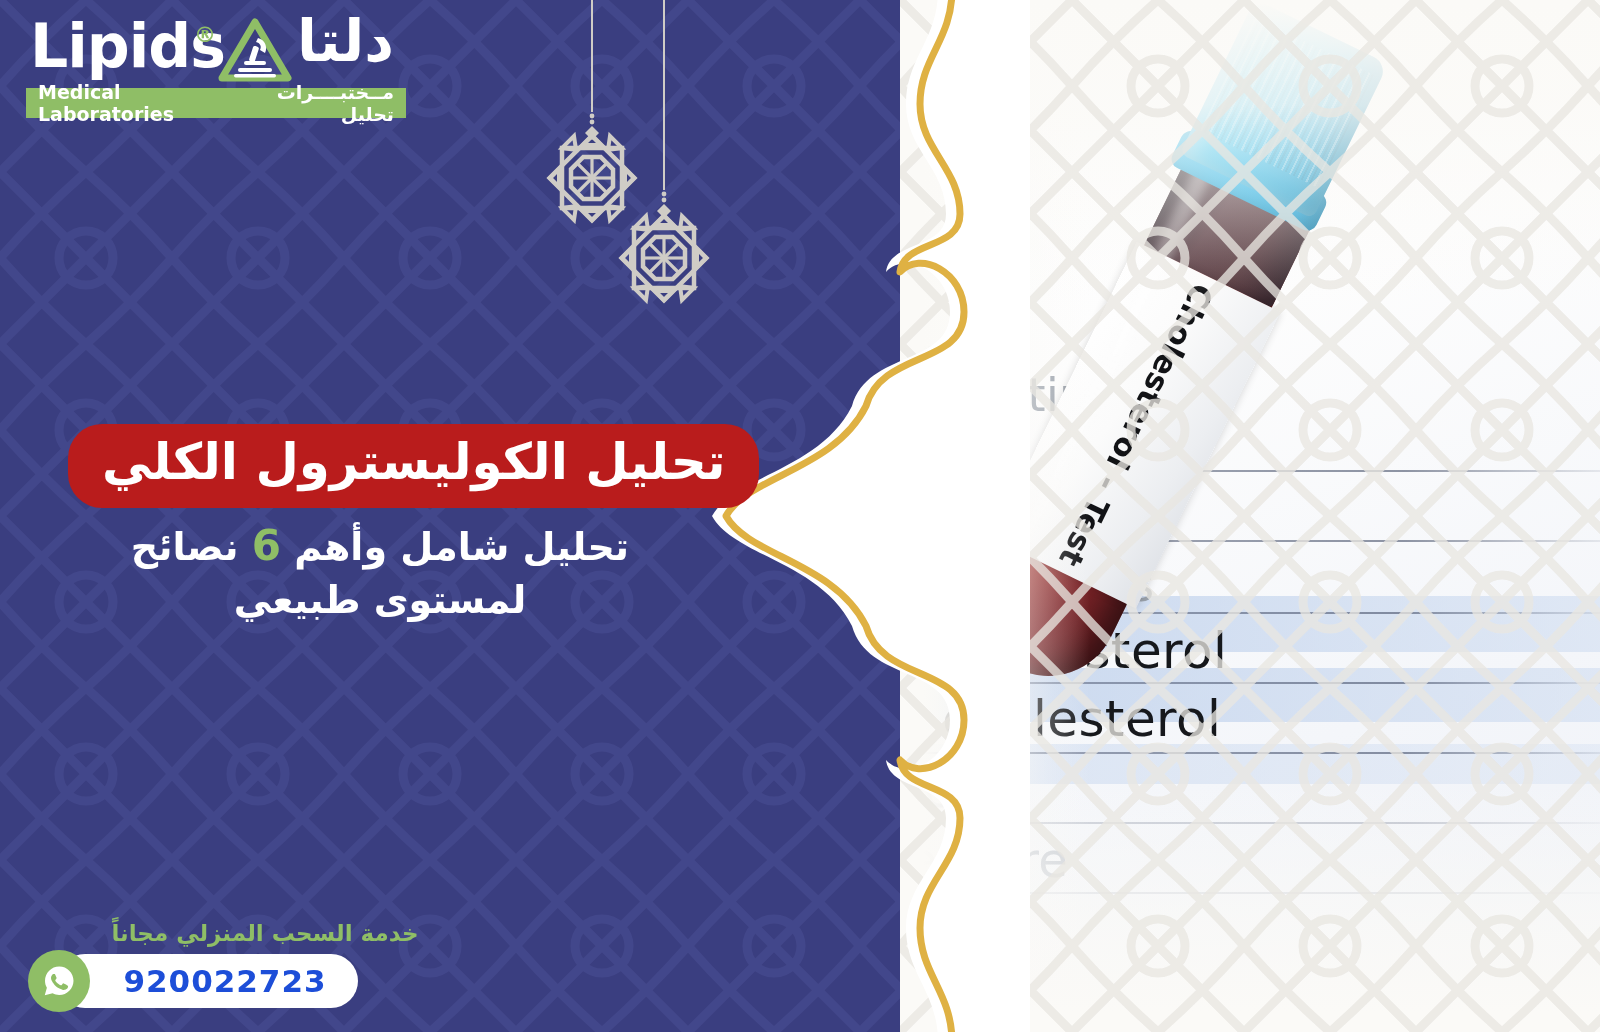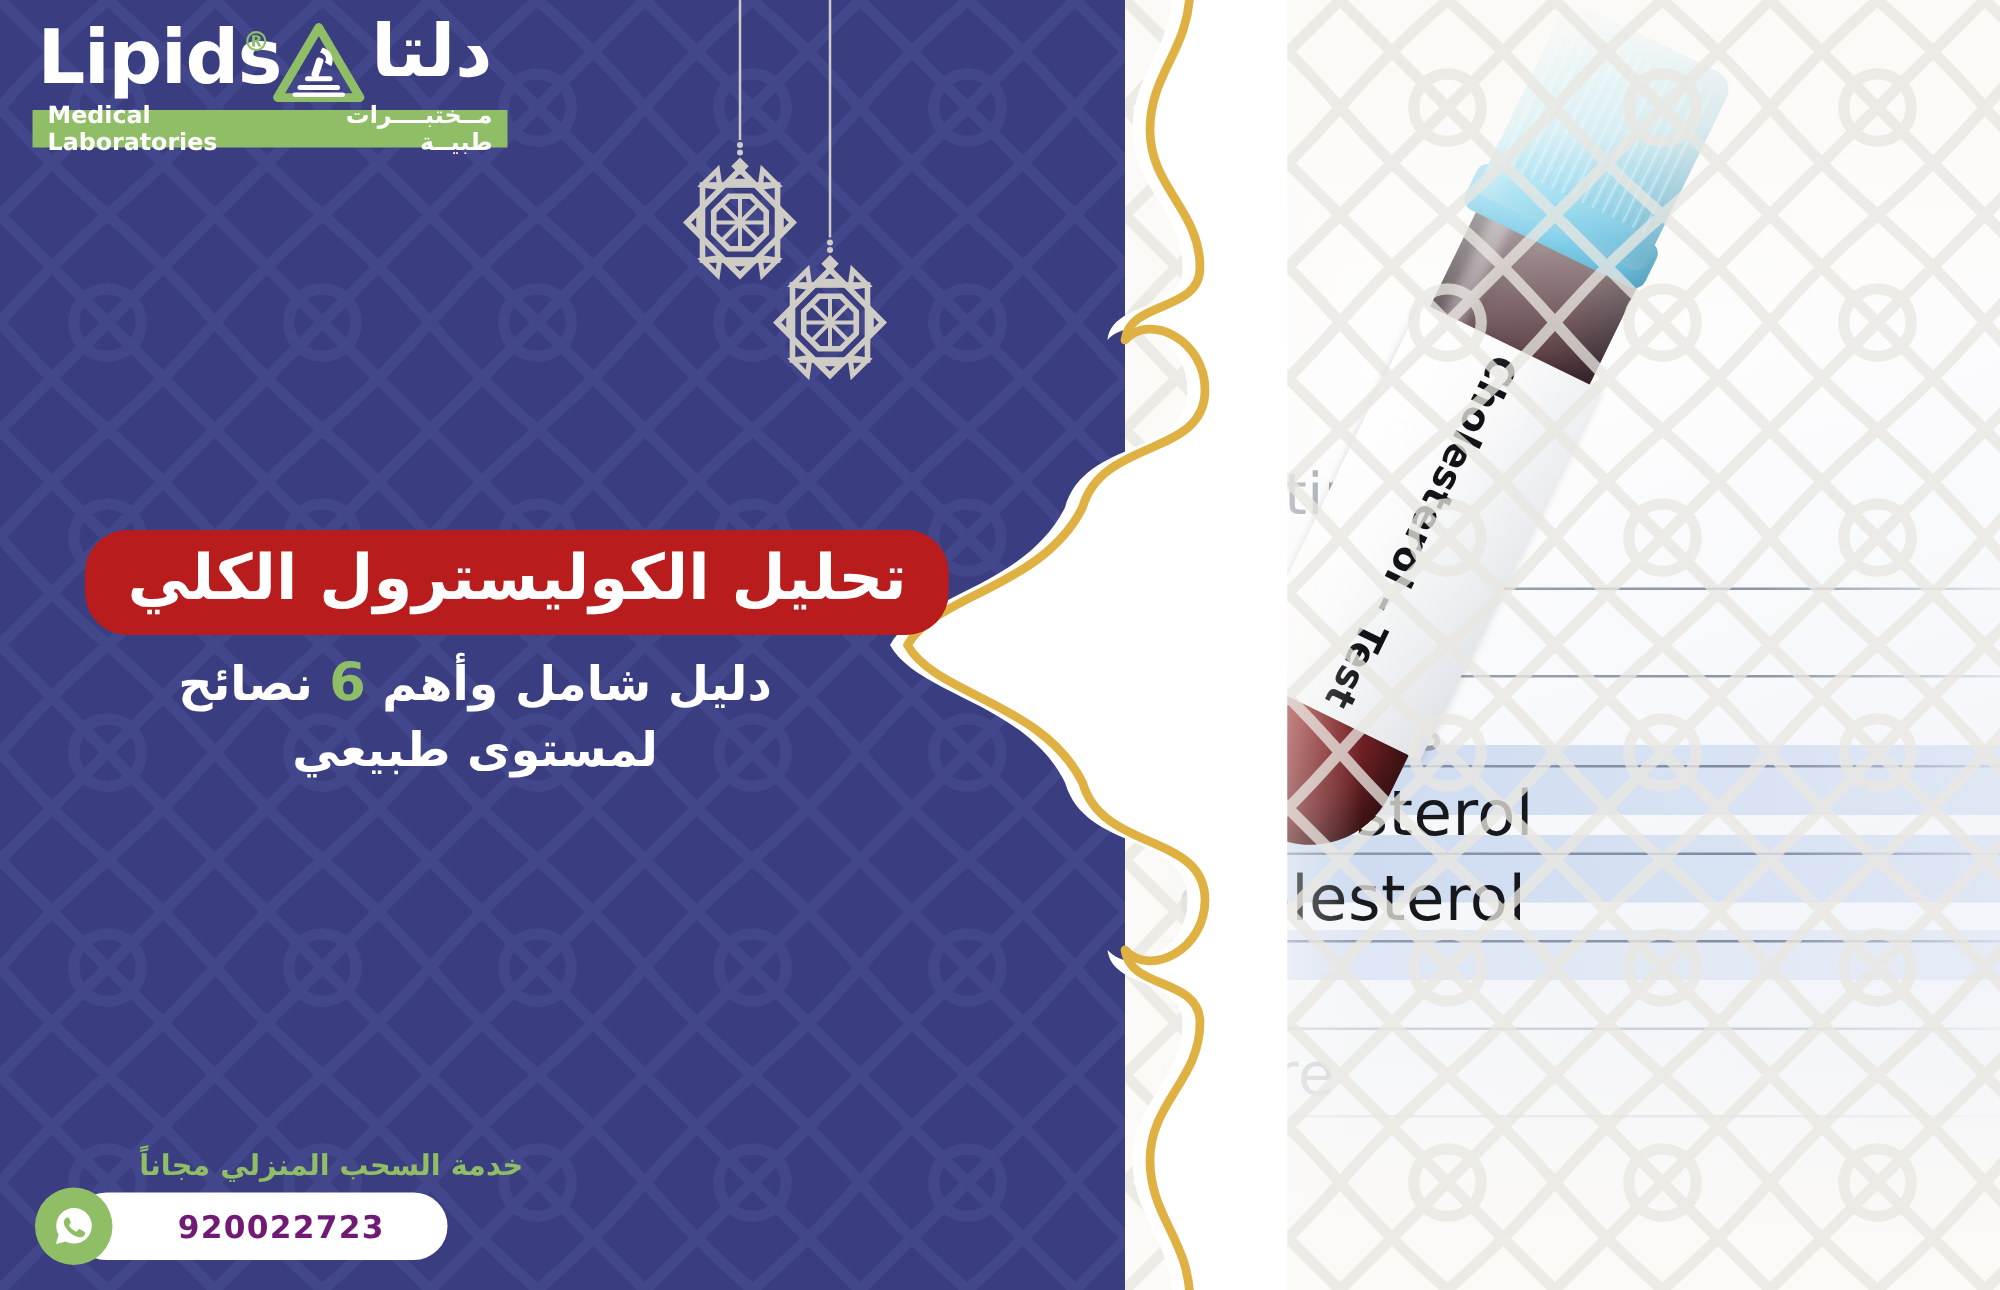--- a/index.html
+++ b/index.html
@@ -119,21 +119,21 @@
   
   .contact{position:absolute;left:28px;bottom:20px;width:430px;}
   .contact-tag{font-size:23px;font-weight:700;color:#8fbe66;direction:rtl;
                text-align:center;width:330px;margin-left:72px;margin-bottom:4px;}
   .contact-row{position:relative;height:62px;}
   .wa-badge{position:absolute;left:0;top:0;width:62px;height:62px;border-radius:50%;
             background:#8fbe66;z-index:3;display:flex;align-items:center;justify-content:center;}
   .phone-pill{position:absolute;left:30px;top:4px;width:300px;height:54px;
               background:#ffffff;border-radius:27px;z-index:2;
               display:flex;align-items:center;justify-content:center;}
-  .phone-pill span{font-size:25px;font-weight:700;color:#701a75;
+  .phone-pill span{font-size:31px;font-weight:700;color:#1d4ed8;
                    letter-spacing:1px;padding-left:34px;}
 </style>
 </head>
 <body>
 
 <div class="banner">
 
   <div class="left-panel">
     <svg class="pattern-left" viewBox="0 0 1000 1032" preserveAspectRatio="xMidYMid slice">
       <defs>
@@ -254,21 +254,21 @@
           <rect x="33" y="28" width="6" height="16" rx="2" transform="rotate(18 36 36)"></rect>
           <rect x="26" y="43" width="22" height="4" rx="2"></rect>
           <rect x="20" y="50" width="34" height="4" rx="2"></rect>
           <rect x="16" y="56" width="42" height="3.5" rx="1.7"></rect>
         </g>
       </svg>
       <div class="logo-ar">دلتا</div>
     </div>
     <div class="logo-bar">
       <span class="logo-bar-en">Medical Laboratories</span>
-      <span class="logo-bar-ar">مــختبــــرات طبيــة</span>
+      <span class="logo-bar-ar">مــختبــــرات تحليل</span>
     </div>
   </div>
 
   <svg class="ornaments" viewBox="0 0 230 330">
     <g stroke="#cfccc6" fill="none" stroke-width="2">
       <line x1="72" y1="-5" x2="72" y2="112"></line>
       <line x1="144" y1="-5" x2="144" y2="190"></line>
     </g>
     <g fill="#cfccc6">
       <circle cx="72" cy="116" r="2.4"></circle>
@@ -330,21 +330,21 @@
           <path d="M30 30 l-14 -2 l2 14 Z"></path>
       </g>
     </g>
   </svg>
 
   <div class="headline-badge">
     <span>تحليل الكوليسترول الكلي</span>
   </div>
 
   <div class="subhead">
-    <span>دليل شامل وأهم</span>
+    <span>تحليل شامل وأهم</span>
     <span class="num">6</span>
     <span>نصائح لمستوى طبيعي</span>
   </div>
 
   <div class="contact">
     <div class="contact-tag">خدمة السحب المنزلي مجاناً</div>
     <div class="contact-row">
       <div class="phone-pill">
         <span>920022723</span>
       </div>

